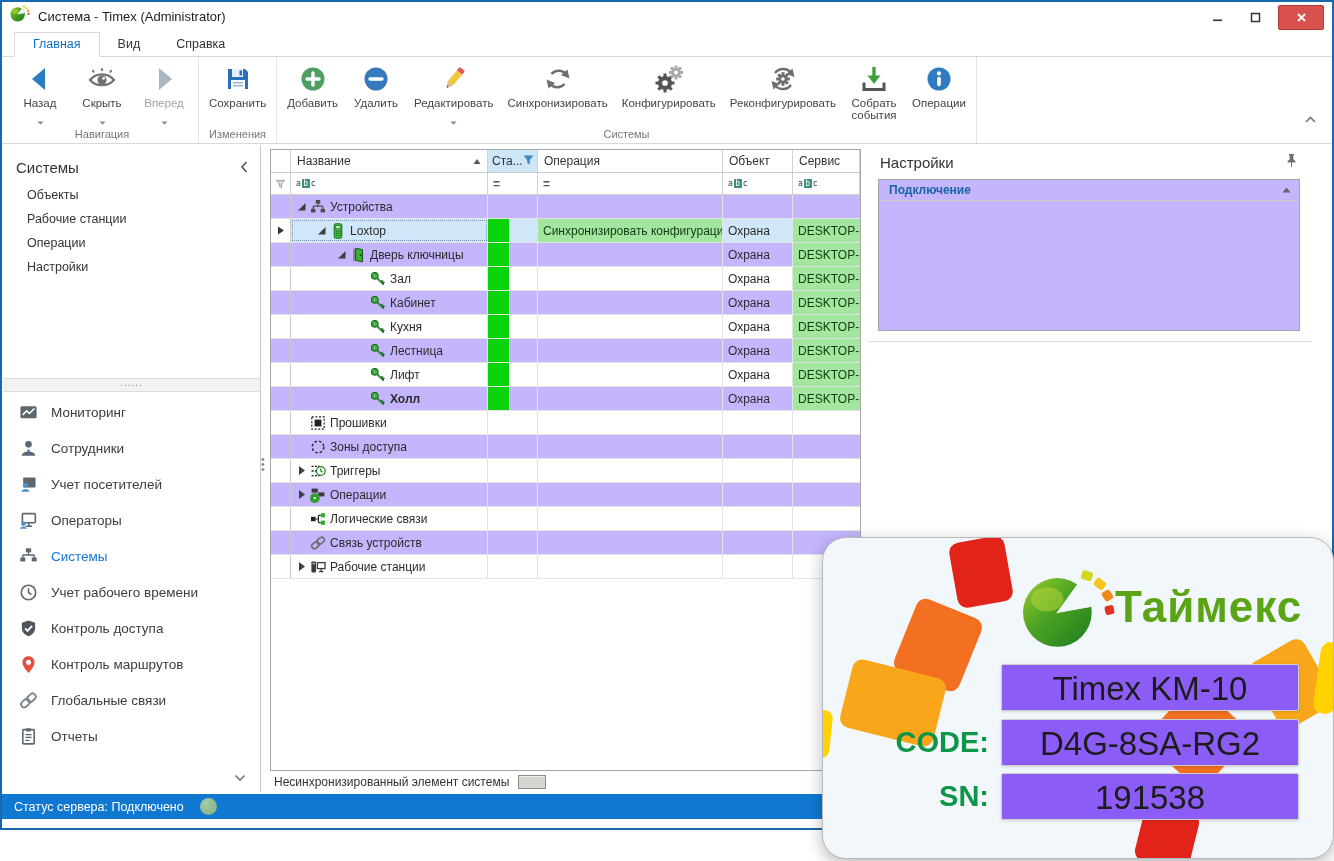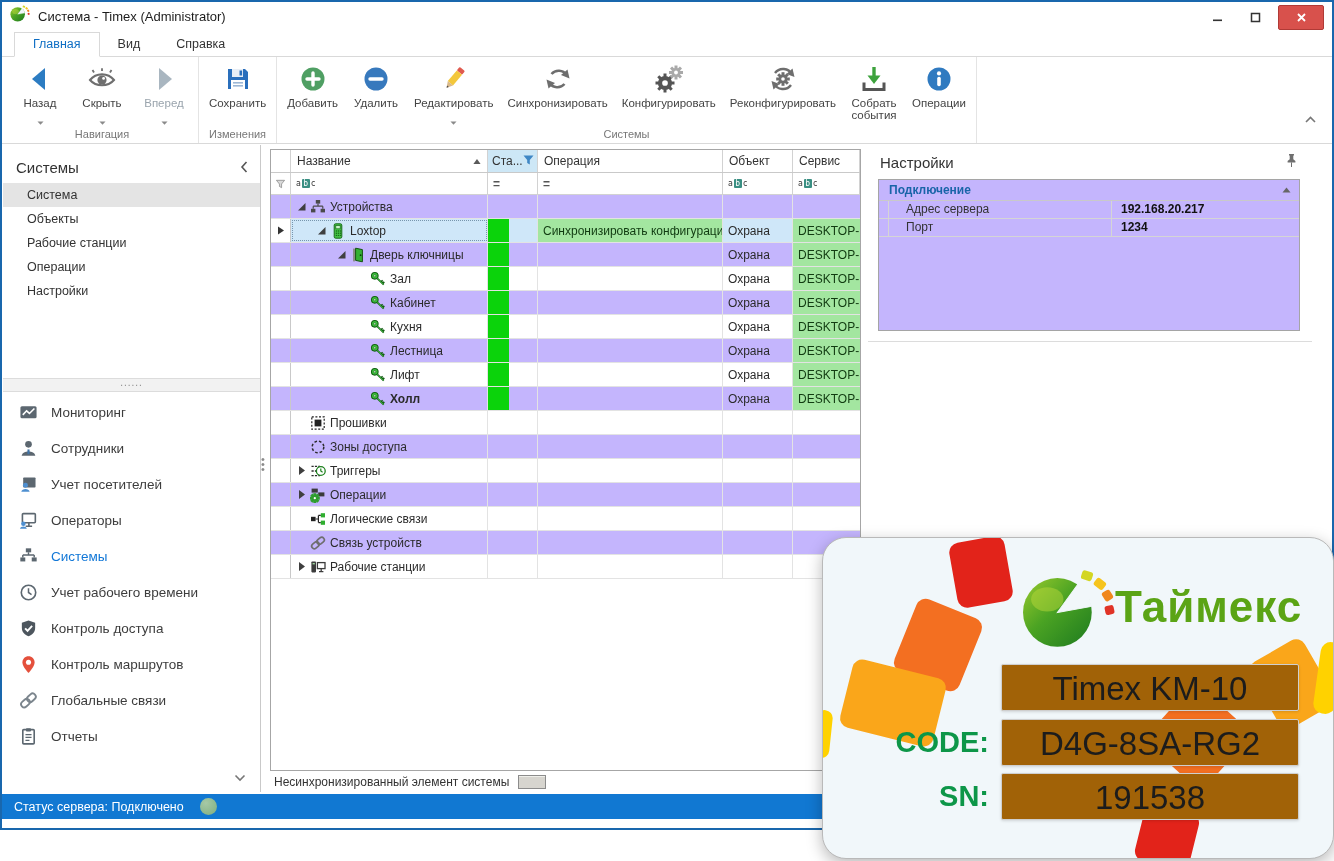--- a/index.html
+++ b/index.html
@@ -101,21 +101,21 @@
   .status-dot{width:17px;height:17px;border-radius:50%;margin-left:16px;
     background:radial-gradient(circle at 35% 30%,#a6c9a6,#7fae7f);}
   
   #card{position:absolute;left:822px;top:537px;width:510px;height:320px;background:#f1f7fa;
     border:1px solid #b9b9b9;border-radius:24px;box-shadow:0 5px 16px rgba(0,0,0,.28);overflow:hidden;z-index:10;}
   .confetti{position:absolute;border-radius:10px;z-index:1;}
   .card-logo{position:absolute;left:198px;top:30px;z-index:2;}
   .card-brand{position:absolute;left:292px;top:44px;z-index:2;font-size:44px;font-weight:bold;color:#5ba415;letter-spacing:1px;}
   .fld-label{position:absolute;left:0;width:166px;text-align:right;z-index:2;
     font-weight:bold;font-size:29px;color:#0d9648;line-height:47px;}
-  .fld-box{position:absolute;left:178px;width:298px;height:47px;background:#a16207;border:1px solid #cfcfcf;
+  .fld-box{position:absolute;left:178px;width:298px;height:47px;background:#8b5cf6;border:1px solid #cfcfcf;
     border-radius:2px;box-shadow:0 1px 3px rgba(0,0,0,.14);z-index:2;
     text-align:center;font-size:33px;color:#1c1c1c;line-height:47px;box-sizing:border-box;}
 </style>
 </head>
 <body>
 
 <div id="window">
   <div class="titlebar">
     <span id="titlebar-logo"><svg width="20" viewBox="0 0 94 82">
  <defs>
@@ -353,21 +353,20 @@
   <div id="sidebar">
     <div class="sb-header">
       <span>Системы</span>
       <span>
         <svg width="8" height="12" viewBox="0 0 8 12">
             <polyline points="6.5,1 2,6 6.5,11" fill="none" stroke="#555" stroke-width="1.6"></polyline>
           </svg>
       </span>
     </div>
     <div id="sb-items">
-        <div class="sb-item selected">Система</div>
         <div class="sb-item">Объекты</div>
         <div class="sb-item">Рабочие станции</div>
         <div class="sb-item">Операции</div>
         <div class="sb-item">Настройки</div>
       </div>
     <div class="sb-splitter">......</div>
     <div class="sb-nav" id="sb-nav">
         <div class="sb-nav-item">
           <span class="navicon">
             <svg width="19" height="19" viewBox="0 0 20 20">
@@ -904,32 +903,20 @@
           </svg>
       </span>
     </div>
     <div class="rp-grid">
       <div class="rp-cat">
         <span>Подключение</span>
         <svg width="9" height="6" viewBox="0 0 9 6">
             <polygon points="4.5,0.5 8.5,5.5 0.5,5.5" fill="#666"></polygon>
           </svg>
       </div>
-      <div id="rp-rows">
-          <div class="rp-row">
-            <div class="rp-gutter"></div>
-            <div class="rp-label">Адрес сервера</div>
-            <div class="rp-value">192.168.20.217</div>
-          </div>
-          <div class="rp-row">
-            <div class="rp-gutter"></div>
-            <div class="rp-label">Порт</div>
-            <div class="rp-value">1234</div>
-          </div>
-        </div>
     </div>
     <div class="rp-sep"></div>
   </div>
 
   <div id="statusbar">
     <span>Статус сервера: Подключено</span>
     <span class="status-dot"></span>
   </div>
 </div>
 

